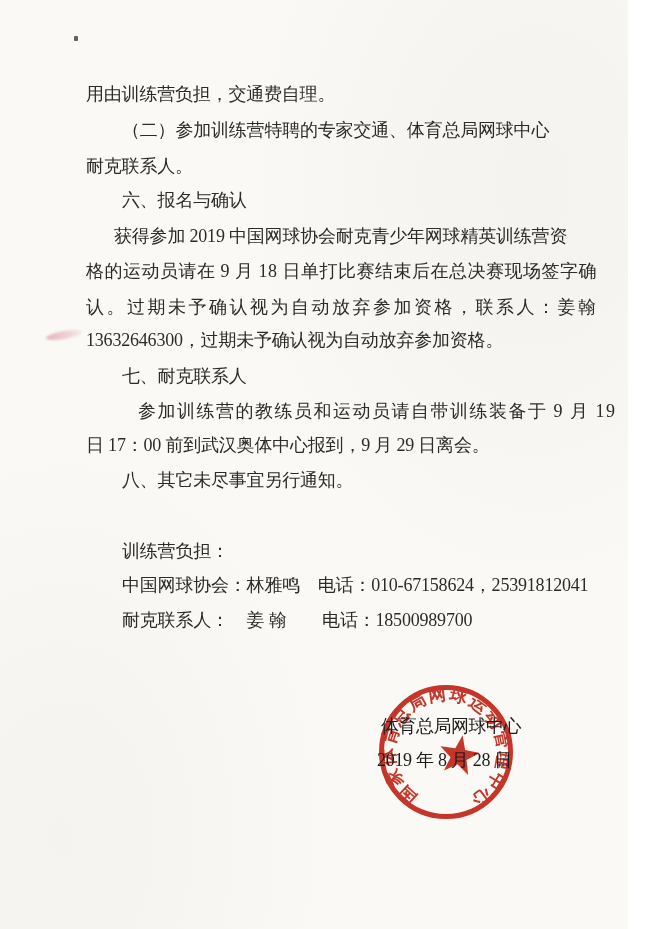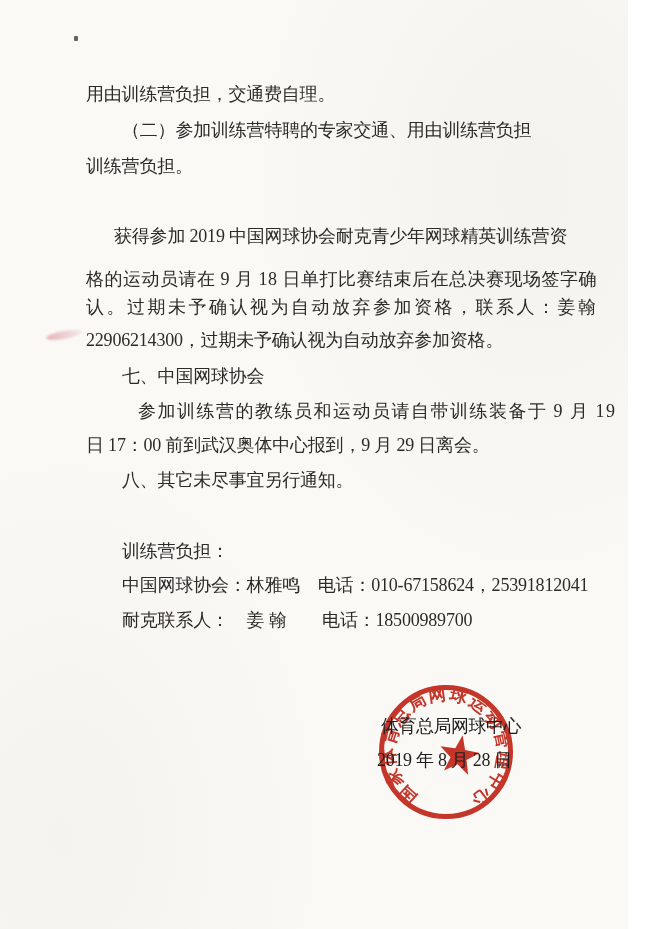--- a/index.html
+++ b/index.html
@@ -15,21 +15,21 @@
     color:#2d2b28;
   }
   .ln{
     position:absolute;
     font-size:18px;
     line-height:20px;
     letter-spacing:-0.2px;
     white-space:nowrap;
     color:#2d2b28;
   }
-  .sp05{letter-spacing:0.5px;margin-top:8px;}
+  .sp05{letter-spacing:0.5px;}
   .sp15{letter-spacing:1.5px;}
   .sp25{letter-spacing:2.5px;}
   .speck{
     position:absolute;left:74px;top:36px;width:4px;height:5px;
     background:#4a4742;border-radius:1px;opacity:0.85;
   }
   .smudge{
     position:absolute;left:46px;top:331px;width:36px;height:8px;
     background:linear-gradient(90deg, rgba(205,95,110,0.45), rgba(215,130,140,0.15));
     border-radius:50%;
@@ -61,27 +61,28 @@
 </style>
 </head>
 <body>
 
 <div class="page">
 
   <div class="speck"></div>
   <div class="smudge"></div>
 
   <div class="ln" style="left:86px;top:84px">用由训练营负担，交通费自理。</div>
-  <div class="ln" style="left:122px;top:120px">（二）参加训练营特聘的专家交通、用由训练营负担</div>
-  <div class="ln" style="left:86px;top:156px">训练营负担。</div>
+  <div class="ln" style="left:122px;top:120px">（二）参加训练营特聘的专家交通、体育总局网球中心</div>
+  <div class="ln" style="left:86px;top:156px">耐克联系人。</div>
+  <div class="ln" style="left:122px;top:190px">六、报名与确认</div>
   <div class="ln" style="left:114px;top:226px">获得参加 2019 中国网球协会耐克青少年网球精英训练营资</div>
   <div class="ln sp05" style="left:86px;top:261px">格的运动员请在 9 月 18 日单打比赛结束后在总决赛现场签字确</div>
   <div class="ln sp25" style="left:86px;top:297px">认。过期未予确认视为自动放弃参加资格，联系人：姜翰</div>
-  <div class="ln" style="left:86px;top:330px">22906214300，过期未予确认视为自动放弃参加资格。</div>
-  <div class="ln" style="left:122px;top:366px">七、中国网球协会</div>
+  <div class="ln" style="left:86px;top:330px">13632646300，过期未予确认视为自动放弃参加资格。</div>
+  <div class="ln" style="left:122px;top:366px">七、耐克联系人</div>
   <div class="ln sp15" style="left:138px;top:401px">参加训练营的教练员和运动员请自带训练装备于 9 月 19</div>
   <div class="ln" style="left:86px;top:435px">日 17：00 前到武汉奥体中心报到，9 月 29 日离会。</div>
   <div class="ln" style="left:122px;top:470px">八、其它未尽事宜另行通知。</div>
 
   <div class="ln" style="left:122px;top:541px">训练营负担：</div>
   <div class="ln" style="left:122px;top:575px">中国网球协会：林雅鸣　电话：010-67158624，25391812041</div>
   <div class="ln" style="left:122px;top:610px">耐克联系人：　姜 翰　　电话：18500989700</div>
 
   <div class="sig sig-org">体育总局网球中心</div>
   <div class="sig sig-date">2019 年 8 月 28 日</div>

